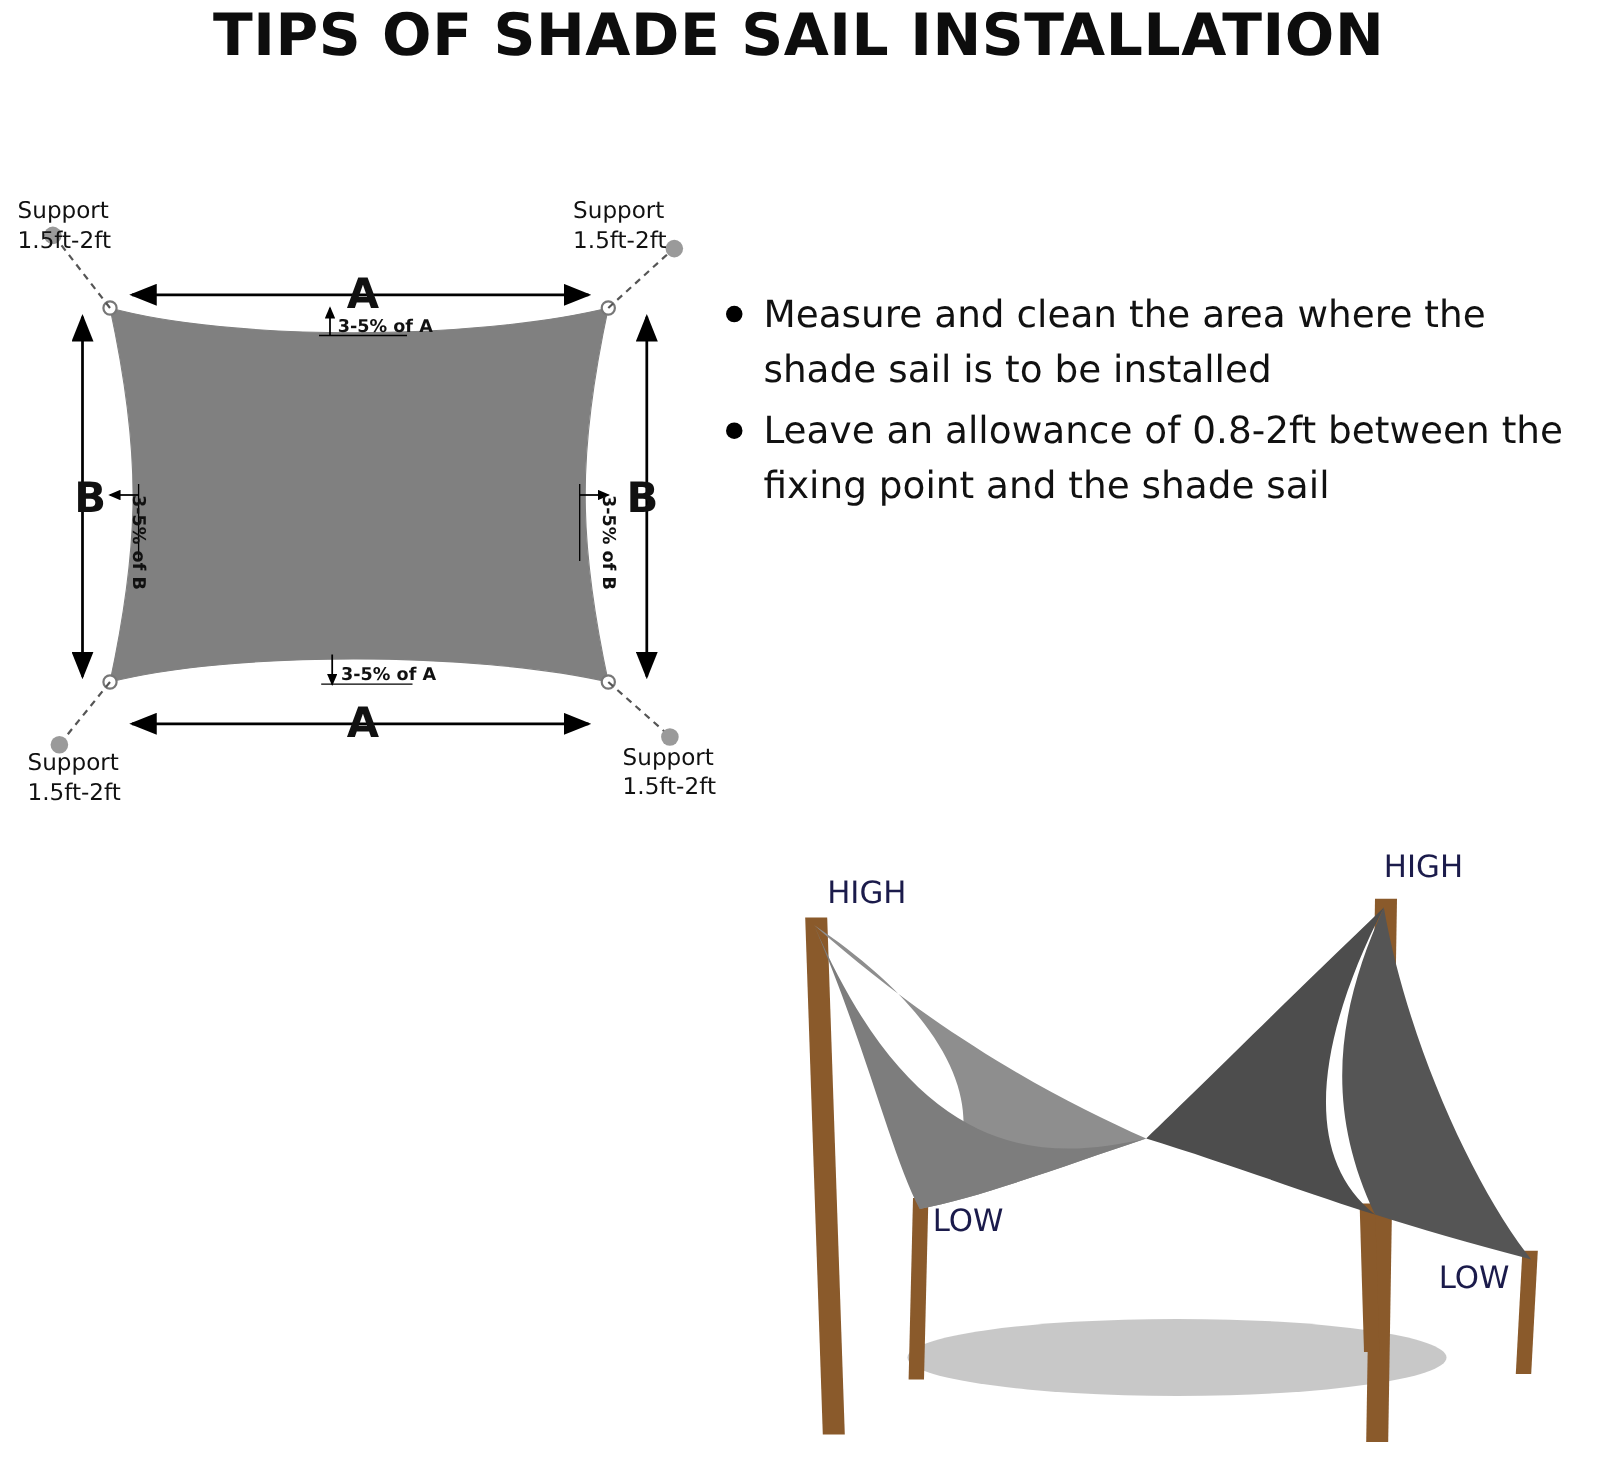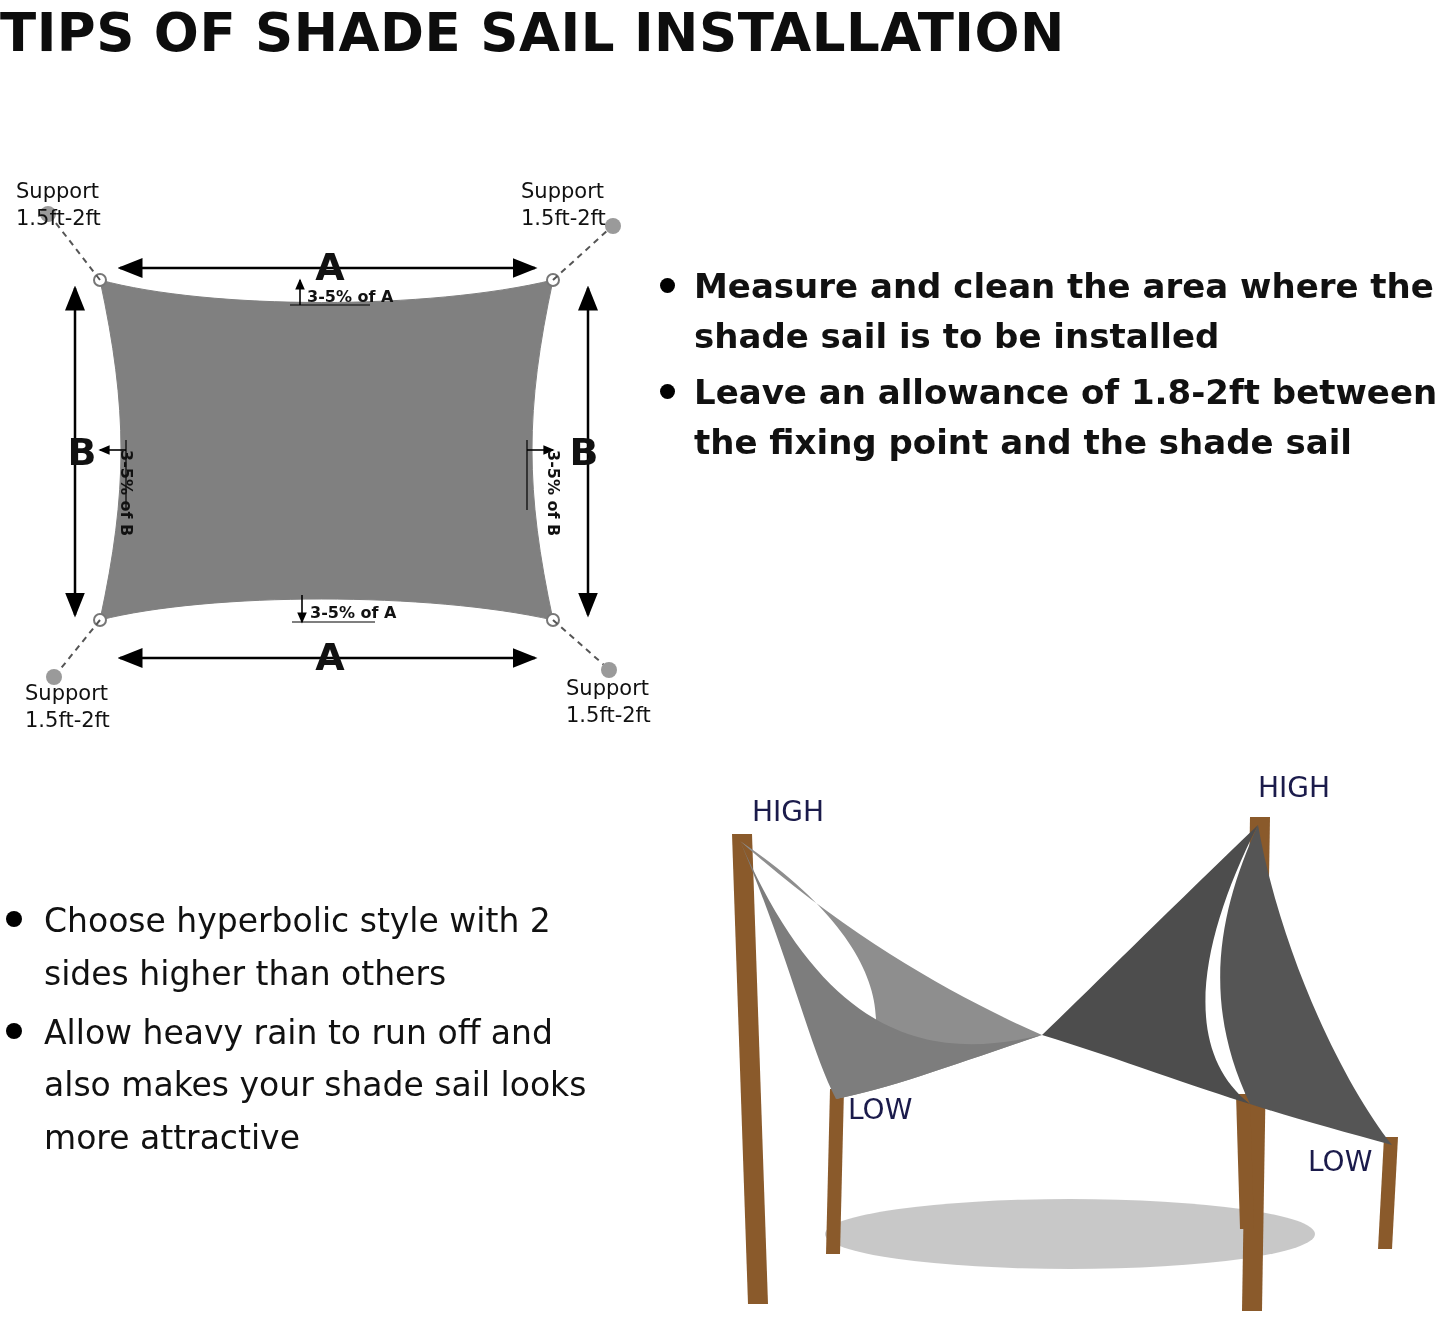--- a/index.html
+++ b/index.html
@@ -18,20 +18,21 @@
     position: relative;
     width: 1452px;
     height: 1325px;
   }
   
   .title {
     position: absolute;
     top: 2px;
     left: 0;
     width: 1452px;
+    text-align: center;
     font-family: "DejaVu Sans", sans-serif;
     font-weight: bold;
     font-size: 53px;
     letter-spacing: 0.5px;
     color: #0d0d0d;
   }
   
   .diagram-top {
     position: absolute;
     left: 0px;
@@ -45,21 +46,20 @@
   .lbl {
     font-family: "DejaVu Sans", sans-serif;
     fill: #111111;
   }
   
   .bullets-right {
     position: absolute;
     left: 648px;
     top: 262px;
     width: 804px;
-    font-weight: bold;
   }
   .bullets-left {
     position: absolute;
     left: 0px;
     top: 895px;
     width: 625px;
   }
   ul.blist {
     list-style: none;
     margin: 0;
@@ -192,30 +192,24 @@
       <text class="lbl" x="25" y="567" font-size="21">1.5ft-2ft</text>
 
       <text class="lbl" x="566" y="535" font-size="21">Support</text>
       <text class="lbl" x="566" y="562" font-size="21">1.5ft-2ft</text>
     </svg>
   </div>
 
   <div class="bullets-right">
     <ul class="blist">
       <li><span class="dot"></span><span>Measure and clean the area where the shade sail is to be installed</span></li>
-      <li><span class="dot"></span><span>Leave an allowance of 1.8-2ft between the fixing point and the shade sail</span></li>
+      <li><span class="dot"></span><span>Leave an allowance of 0.8-2ft between the fixing point and the shade sail</span></li>
     </ul>
   </div>
 
-  <div class="bullets-left">
-    <ul class="blist">
-      <li><span class="dot"></span><span>Choose hyperbolic style with 2 sides higher than others</span></li>
-      <li><span class="dot"></span><span>Allow heavy rain to run off and also makes your shade sail looks more attractive</span></li>
-    </ul>
-  </div>
 
   <div class="diagram-bottom">
     <svg width="812" height="555" viewBox="0 0 812 555" xmlns="http://www.w3.org/2000/svg">
 
       <ellipse cx="430" cy="475" rx="245" ry="35" fill="#9b9b9b" opacity="0.55"></ellipse>
 
       <polygon points="92,75 112,75 128,545 108,545" fill="#8a5a2b"></polygon>
       <polygon points="610,58 630,58 622,552 602,552" fill="#8a5a2b"></polygon>
       <polygon points="190,330 204,330 200,495 186,495" fill="#8a5a2b"></polygon>
       <polygon points="596,335 610,335 614,470 600,470" fill="#8a5a2b"></polygon>

